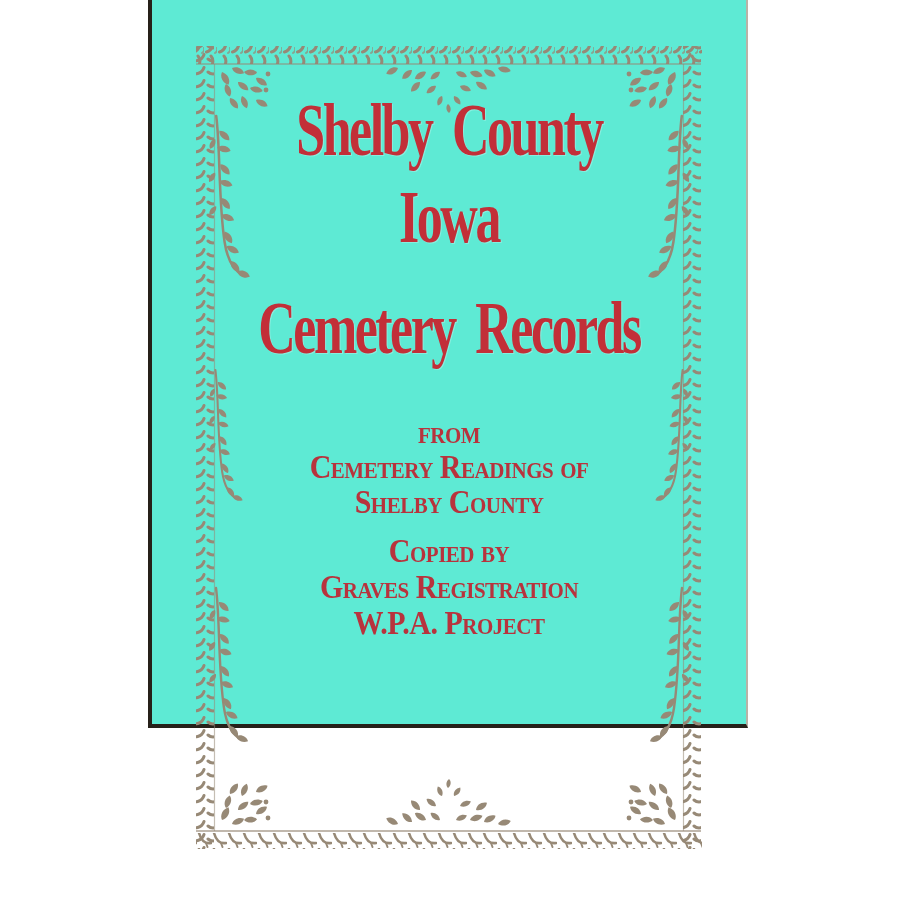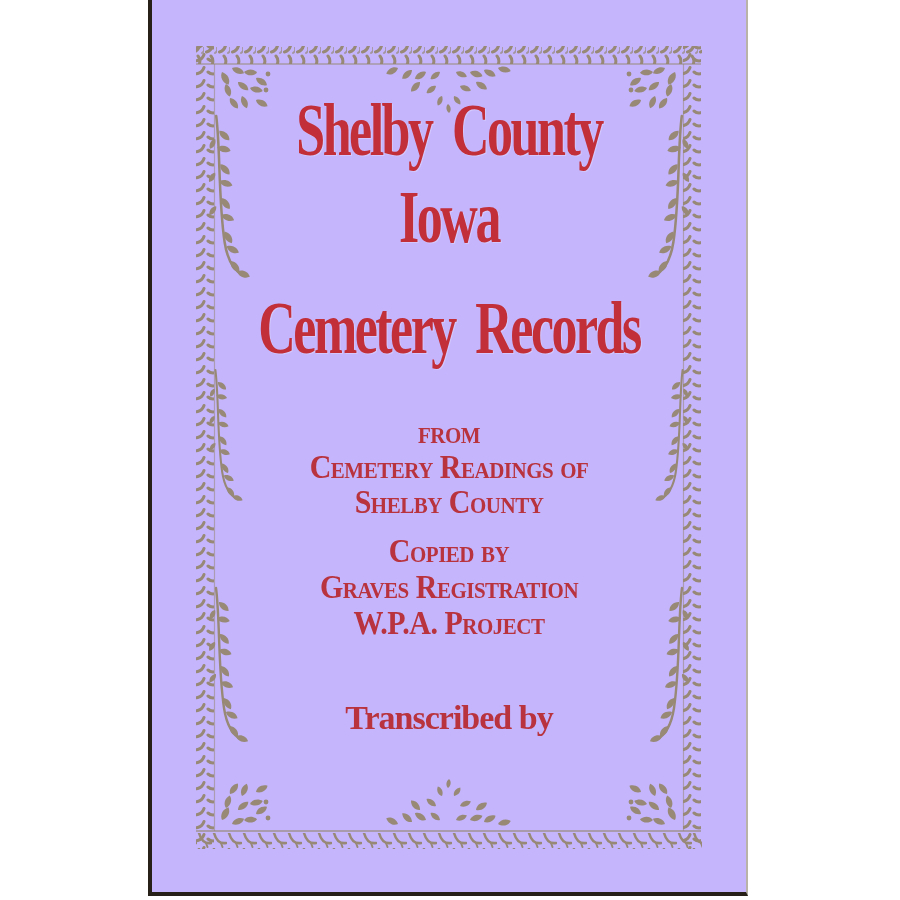--- a/index.html
+++ b/index.html
@@ -1,22 +1,22 @@
 <!DOCTYPE html>
 <html><head>
 <meta charset="utf-8">
 <style>
   html,body{margin:0;padding:0;}
   body{
     width:900px;height:900px;background:#ffffff;overflow:hidden;position:relative;
     font-family:"Liberation Serif",serif;
   }
   .cover{
-    position:absolute;left:148px;top:0;width:600px;height:896px;
-    background:#c4b5fd;box-sizing:border-box;
+    position:absolute;left:148px;top:0;width:600px;height:728px;
+    background:#5eead4;box-sizing:border-box;
     border-left:4px solid #262019;
     border-bottom:4px solid #262019;
     border-right:2px solid #b9b2a6;
   }
   .frame-svg{position:absolute;left:0;top:0;width:594px;height:892px;}
   .txt{position:absolute;left:0;right:0;text-align:center;transform-origin:center top;}
   .bl{ 
     font-family:"Liberation Serif",serif;font-weight:700;color:#c22f38;
     font-size:52px;letter-spacing:-2.5px;word-spacing:10px;line-height:60px;
     transform:scaleY(1.42);
@@ -149,15 +149,14 @@
     <div>Cemetery Readings of</div>
     <div>Shelby County</div>
   </div>
 
   <div class="txt sc sc2">
     <div>Copied by</div>
     <div>Graves Registration</div>
     <div>W.P.A. Project</div>
   </div>
 
-  <div class="txt by by1">Transcribed by</div>
 
 </div>
 
 </body></html>

